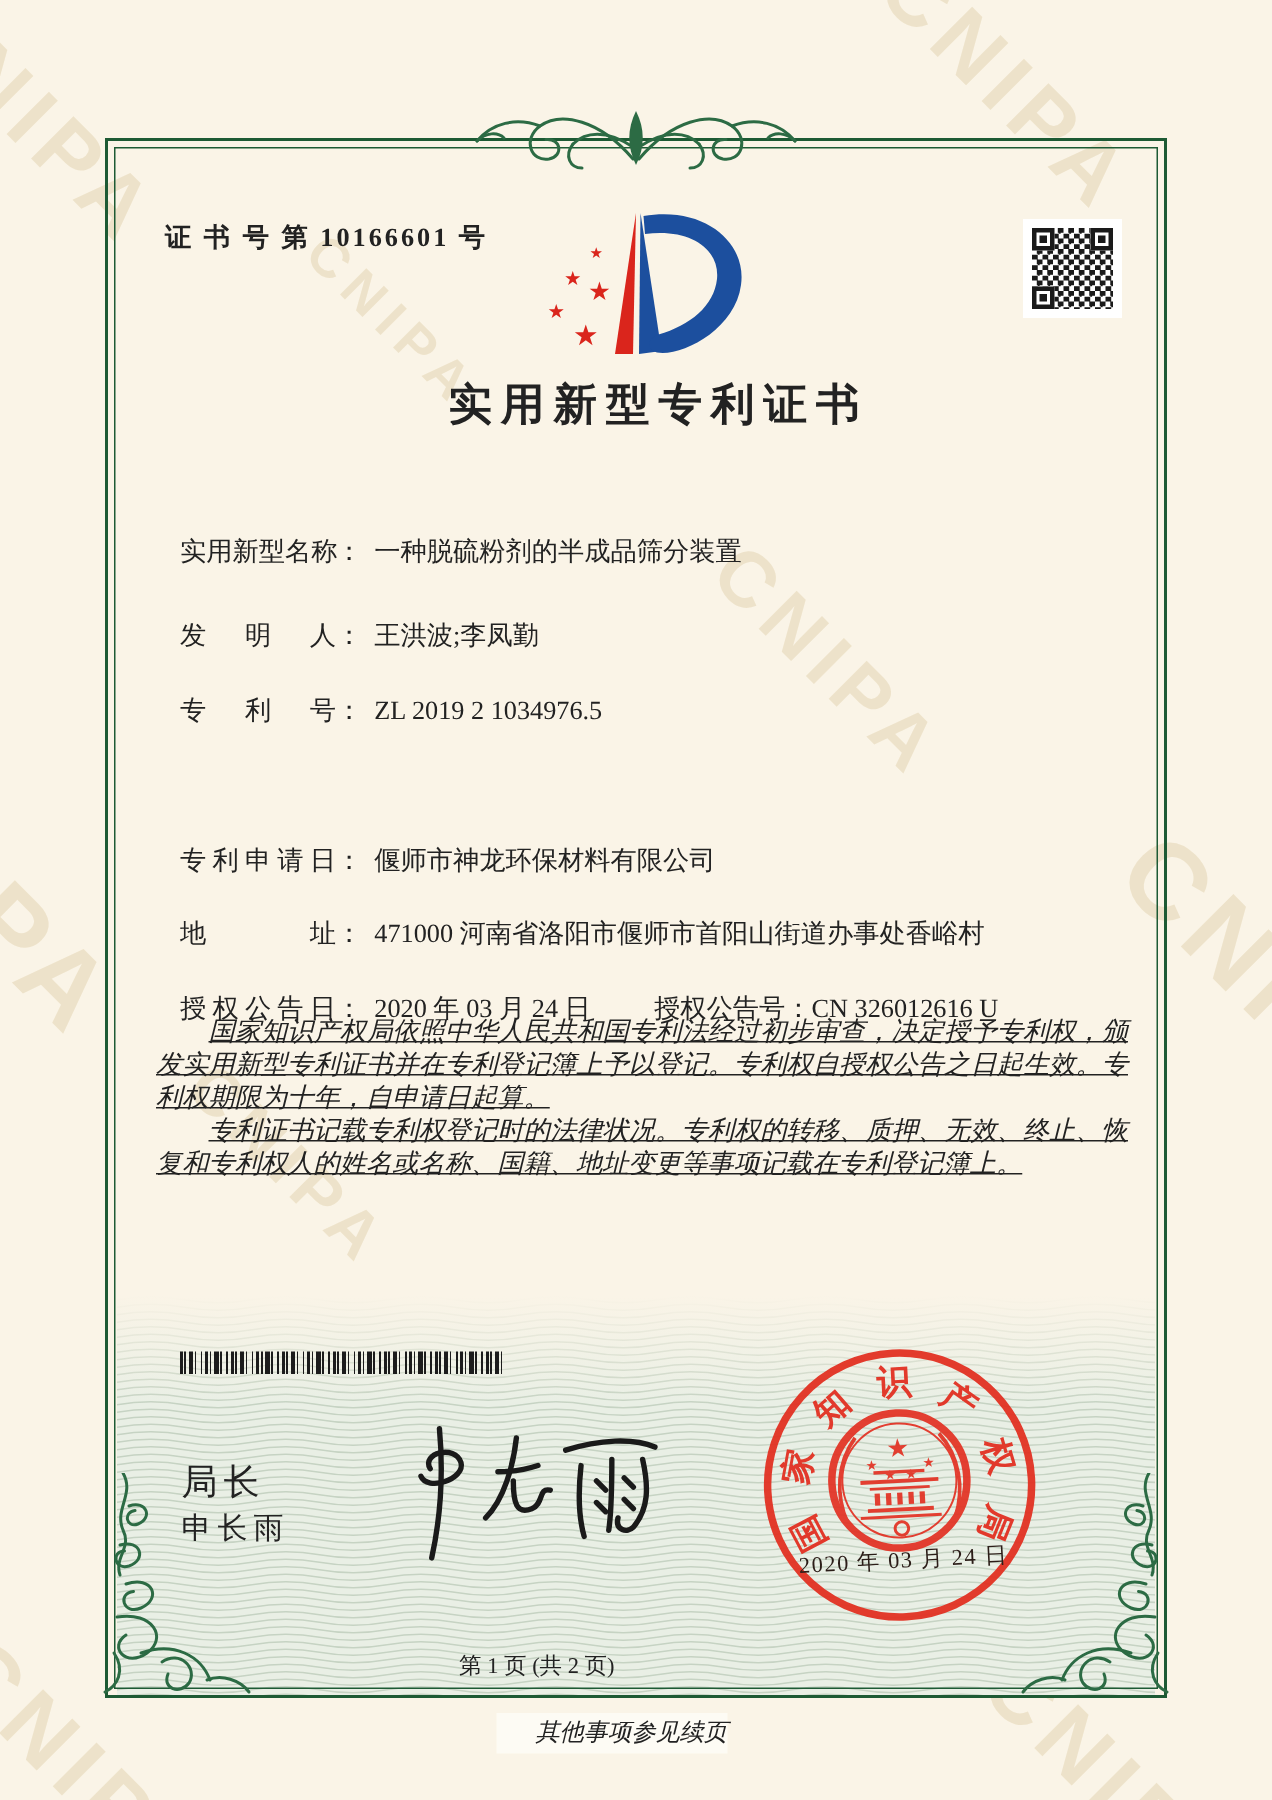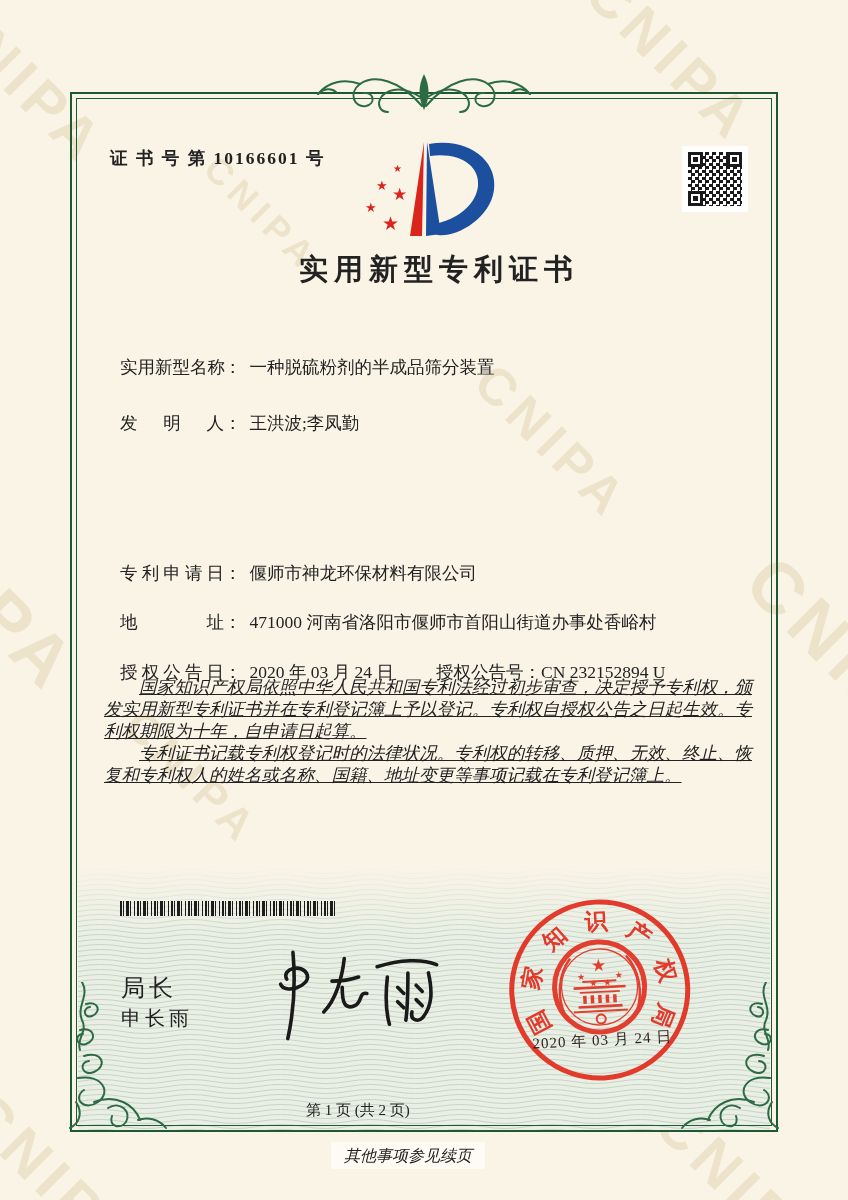--- a/index.html
+++ b/index.html
@@ -47,21 +47,21 @@
       background:repeating-linear-gradient(90deg,#1c1c1c 0 2px,rgba(0,0,0,0) 2px 3px,
       #1c1c1c 3px 4px,rgba(0,0,0,0) 4px 6px,#1c1c1c 6px 9px,rgba(0,0,0,0) 9px 10px,
       #1c1c1c 10px 11px,rgba(0,0,0,0) 11px 14px,#1c1c1c 14px 15px,rgba(0,0,0,0) 15px 17px);}
   .issuer-title{position:absolute;left:121px;top:972px;font-size:24px;letter-spacing:4px;z-index:6;}
   .issuer-name{position:absolute;left:121px;top:1005px;font-size:20px;letter-spacing:4px;z-index:6;}
   .signature{position:absolute;left:256px;top:945px;z-index:6;}
   .seal{position:absolute;left:500px;top:890px;z-index:7;transform:rotate(-3deg);}
   .page-info{position:absolute;left:306px;top:1101px;width:200px;text-align:left;
       font-size:15px;z-index:6;}
   .cont-note{position:absolute;left:331px;top:1142px;width:154px;height:27px;line-height:27px;
-      background:#fdfbf4;text-align:center;font-size:16px;font-style:italic;z-index:6;font-family:Liberation Serif, serif;}
+      background:#fdfbf4;text-align:right;font-size:16px;font-style:italic;z-index:6;font-family:Liberation Serif, serif;}
 </style>
 </head>
 <body>
 
 <div class="page">
 
   <span class="wm" style="left:-30px;top:-20px;font-size:58px">CNIPA</span>
   <span class="wm" style="left:620px;top:-42px;font-size:58px">CNIPA</span>
   <span class="wm" style="left:225px;top:148px;font-size:36px">CNIPA</span>
   <span class="wm" style="left:505px;top:352px;font-size:52px">CNIPA</span>
@@ -152,30 +152,33 @@
   </div>
 
   <div class="title">实用新型专利证书</div>
 
   <div class="row" style="top:355px">
     <span class="flabel">实用新型名称</span><span class="colon">：</span><span class="fvalue">一种脱硫粉剂的半成品筛分装置</span>
   </div>
   <div class="row" style="top:411px">
     <span class="flabel">发明人</span><span class="colon">：</span><span class="fvalue">王洪波;李凤勤</span>
   </div>
+  <div class="row" style="top:461px">
+    <span class="flabel">专利号</span><span class="colon">：</span><span class="fvalue">ZL 2019 2 1034976.5</span>
+  </div>
   <div class="row" style="top:561px">
     <span class="flabel">专利申请日</span><span class="colon">：</span><span class="fvalue">偃师市神龙环保材料有限公司</span>
   </div>
   <div class="row" style="top:610px">
     <span class="flabel">地址</span><span class="colon">：</span><span class="fvalue">471000 河南省洛阳市偃师市首阳山街道办事处香峪村</span>
   </div>
   <div class="row" style="top:660px">
     <span class="flabel">授权公告日</span><span class="colon">：</span><span class="fvalue">2020 年 03 月 24 日</span>
     <span class="gaz">
-      <span>授权公告号</span><span>：</span><span>CN 232152894 U</span>
+      <span>授权公告号</span><span>：</span><span>CN 326012616 U</span>
     </span>
   </div>
 
   <div class="paras">
     <p>国家知识产权局依照中华人民共和国专利法经过初步审查，决定授予专利权，颁发实用新型专利证书并在专利登记簿上予以登记。专利权自授权公告之日起生效。专利权期限为十年，自申请日起算。</p>
     <p>专利证书记载专利权登记时的法律状况。专利权的转移、质押、无效、终止、恢复和专利权人的姓名或名称、国籍、地址变更等事项记载在专利登记簿上。</p>
   </div>
 
   <div class="barcode"></div>
 

